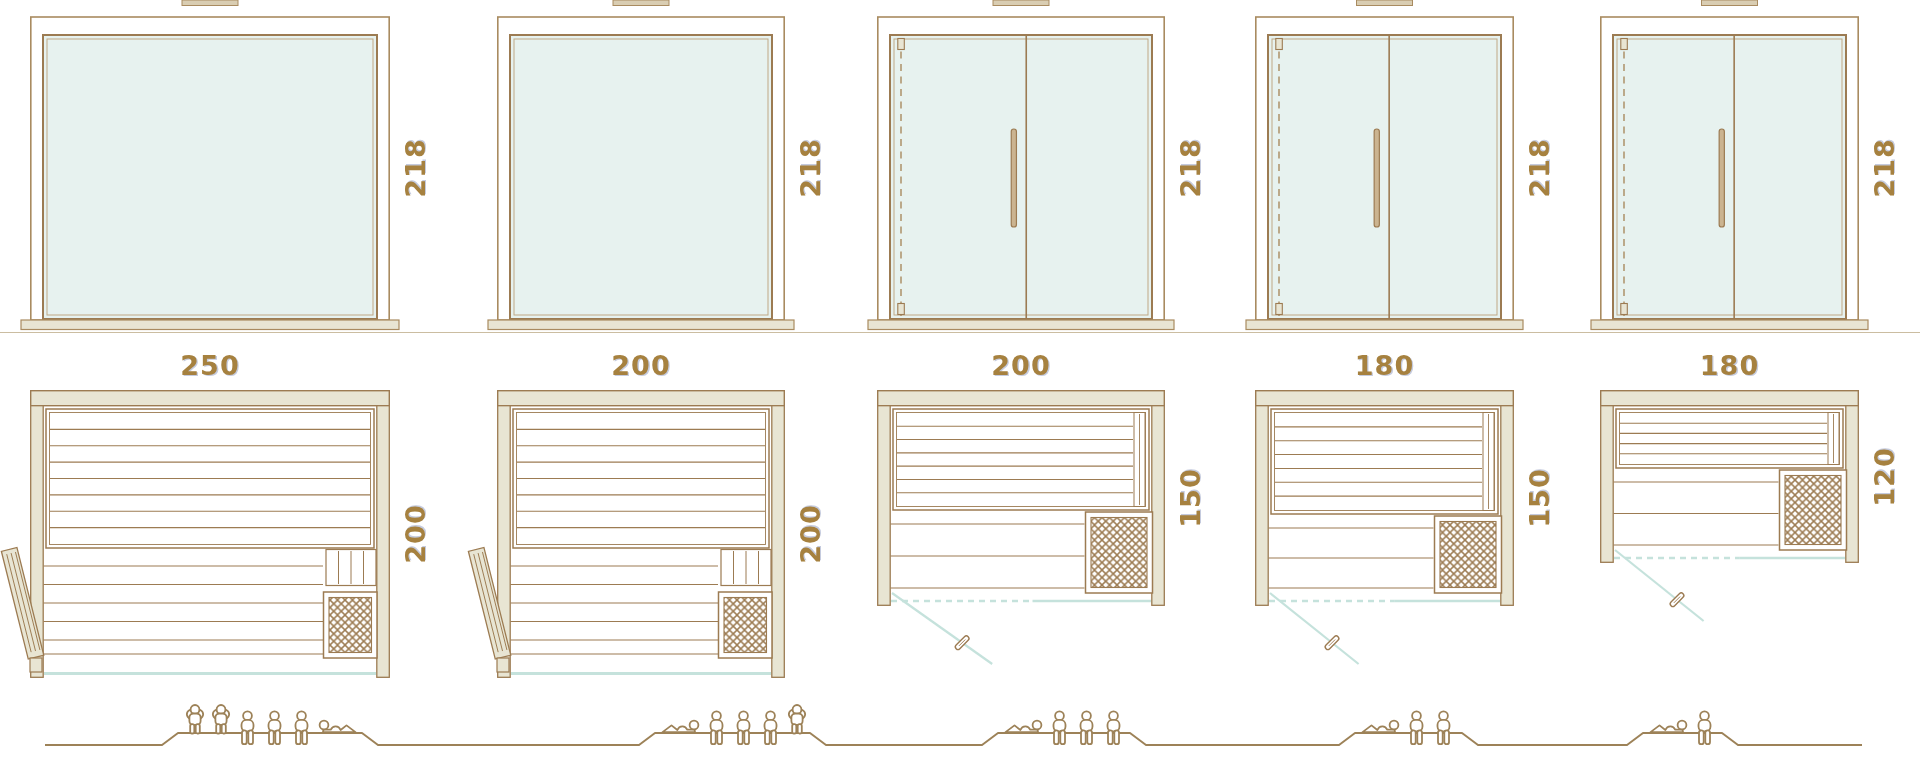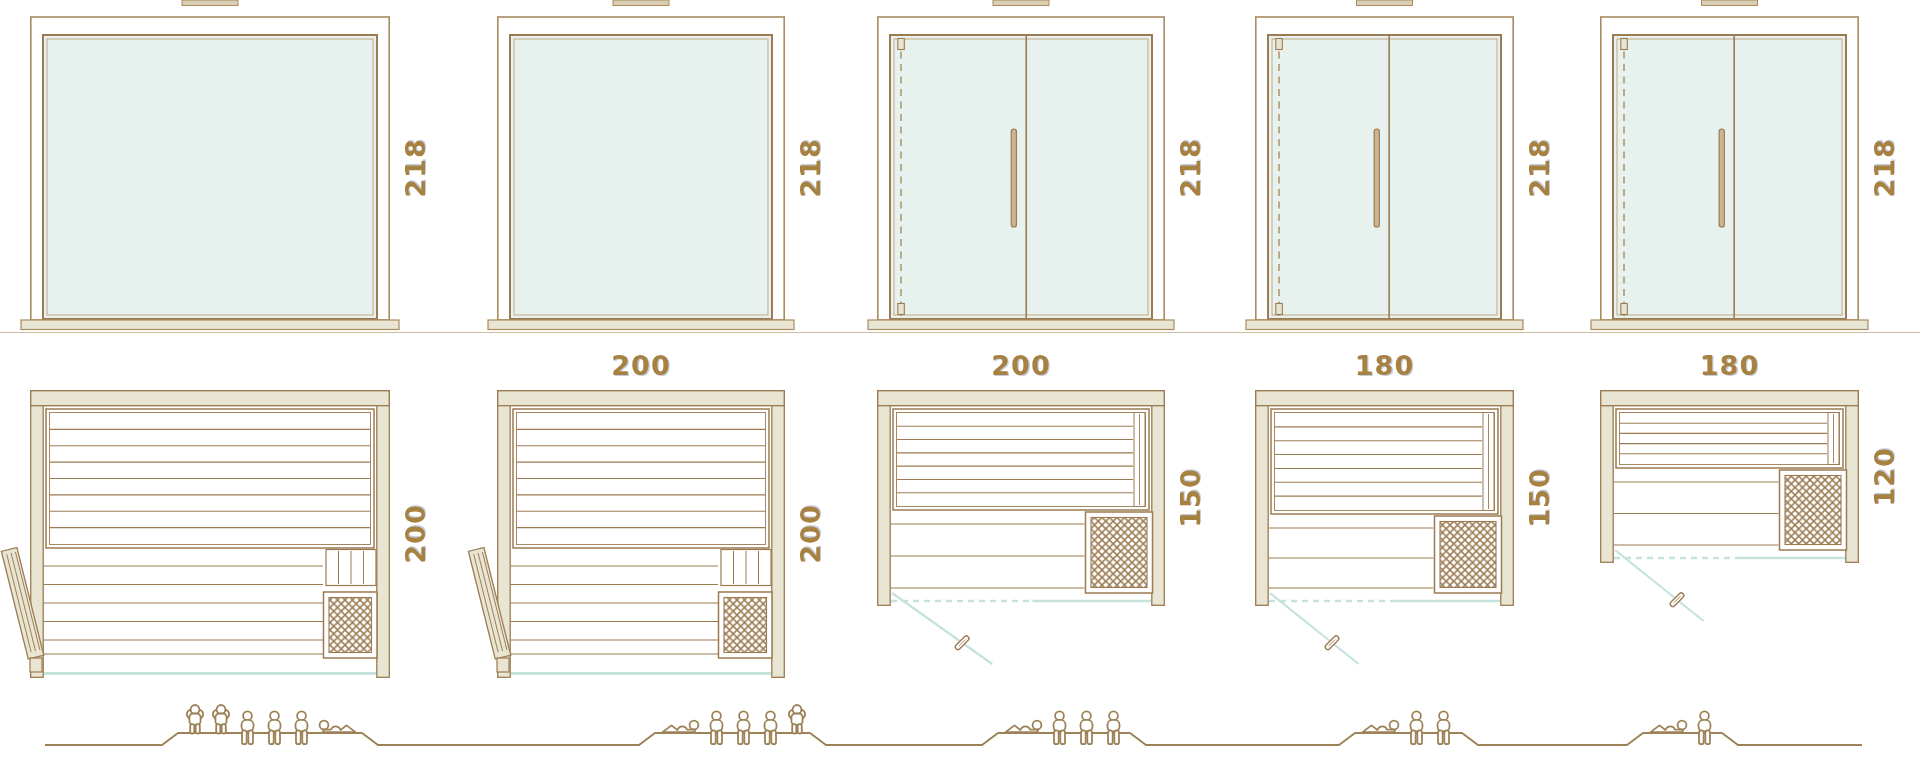--- a/index.html
+++ b/index.html
@@ -23,20 +23,21 @@
 <div id="canvas" style="background: rgb(255, 255, 255);">
   <div id="groundline"></div>
 <div class="col" style="left: 30px; width: 360px;">
       <svg width="384" height="346" viewBox="-12 0 384 346" style="left:-12px;top:0">
         <rect x="152" y="0" width="56" height="5.5" fill="#d9cdb2" stroke="#a98b60" stroke-width="1"></rect>
         <rect x="0.8" y="17" width="358.4" height="303" fill="#fff" stroke="#a98b60" stroke-width="1.6"></rect>
         <rect x="13" y="35" width="334" height="284" fill="#e7f2ef" stroke="#9c7b52" stroke-width="2"></rect>
         <rect x="17" y="39" width="326" height="276" fill="none" stroke="#c0a885" stroke-width="1"></rect>
         <rect x="-9" y="320" width="378" height="9.5" fill="#e8e5d3" stroke="#a98b60" stroke-width="1.2"></rect>
       </svg>
+      <div class="dim-label dim-horiz" style="left: 0px; top: 351px; width: 360px;">250</div>
       <div class="dim-label dim-vert" style="left: 354px; top: 153px;">218</div>
       <div class="dim-label dim-vert" style="left: 354px; top: 519px;">200</div>
       <svg width="416" height="370" viewBox="-28 0 416 370" style="left:-28px;top:390px">
         <defs>
           <pattern id="lat0" width="7.5" height="7.5" patternUnits="userSpaceOnUse">
             <path d="M0,7.5 L7.5,0 M0,0 L7.5,7.5" stroke="#9c7b52" stroke-width="1.5" fill="none"></path>
           </pattern>
         </defs>
         <rect x="0.7" y="0.7" width="358.6" height="15" fill="#e8e5d3" stroke="#9c7b52" stroke-width="1.4"></rect>
         <rect x="0.7" y="15.7" width="12.5" height="271.6" fill="#e8e5d3" stroke="#9c7b52" stroke-width="1.3"></rect>

